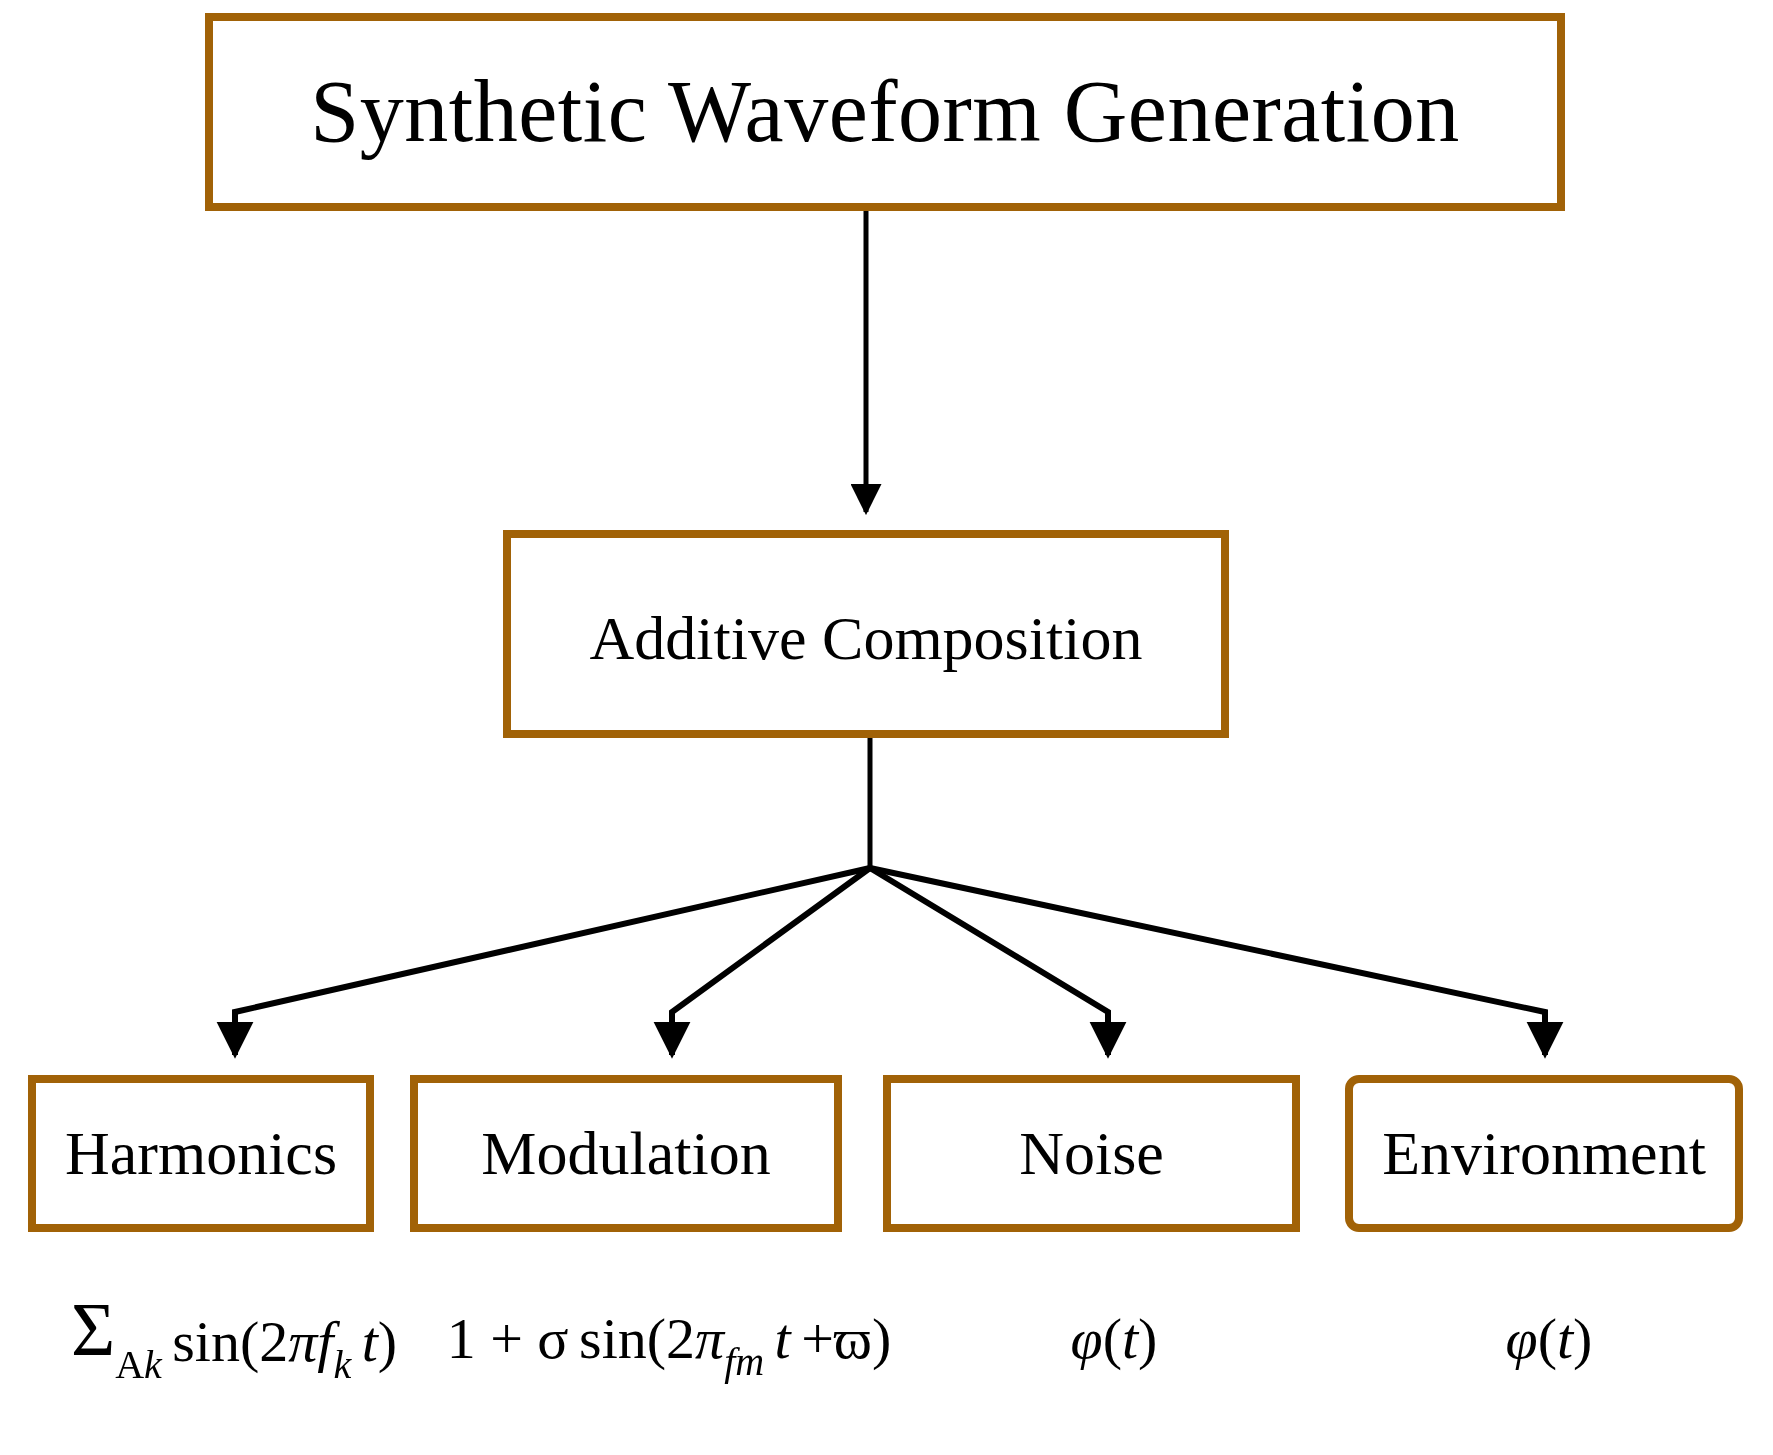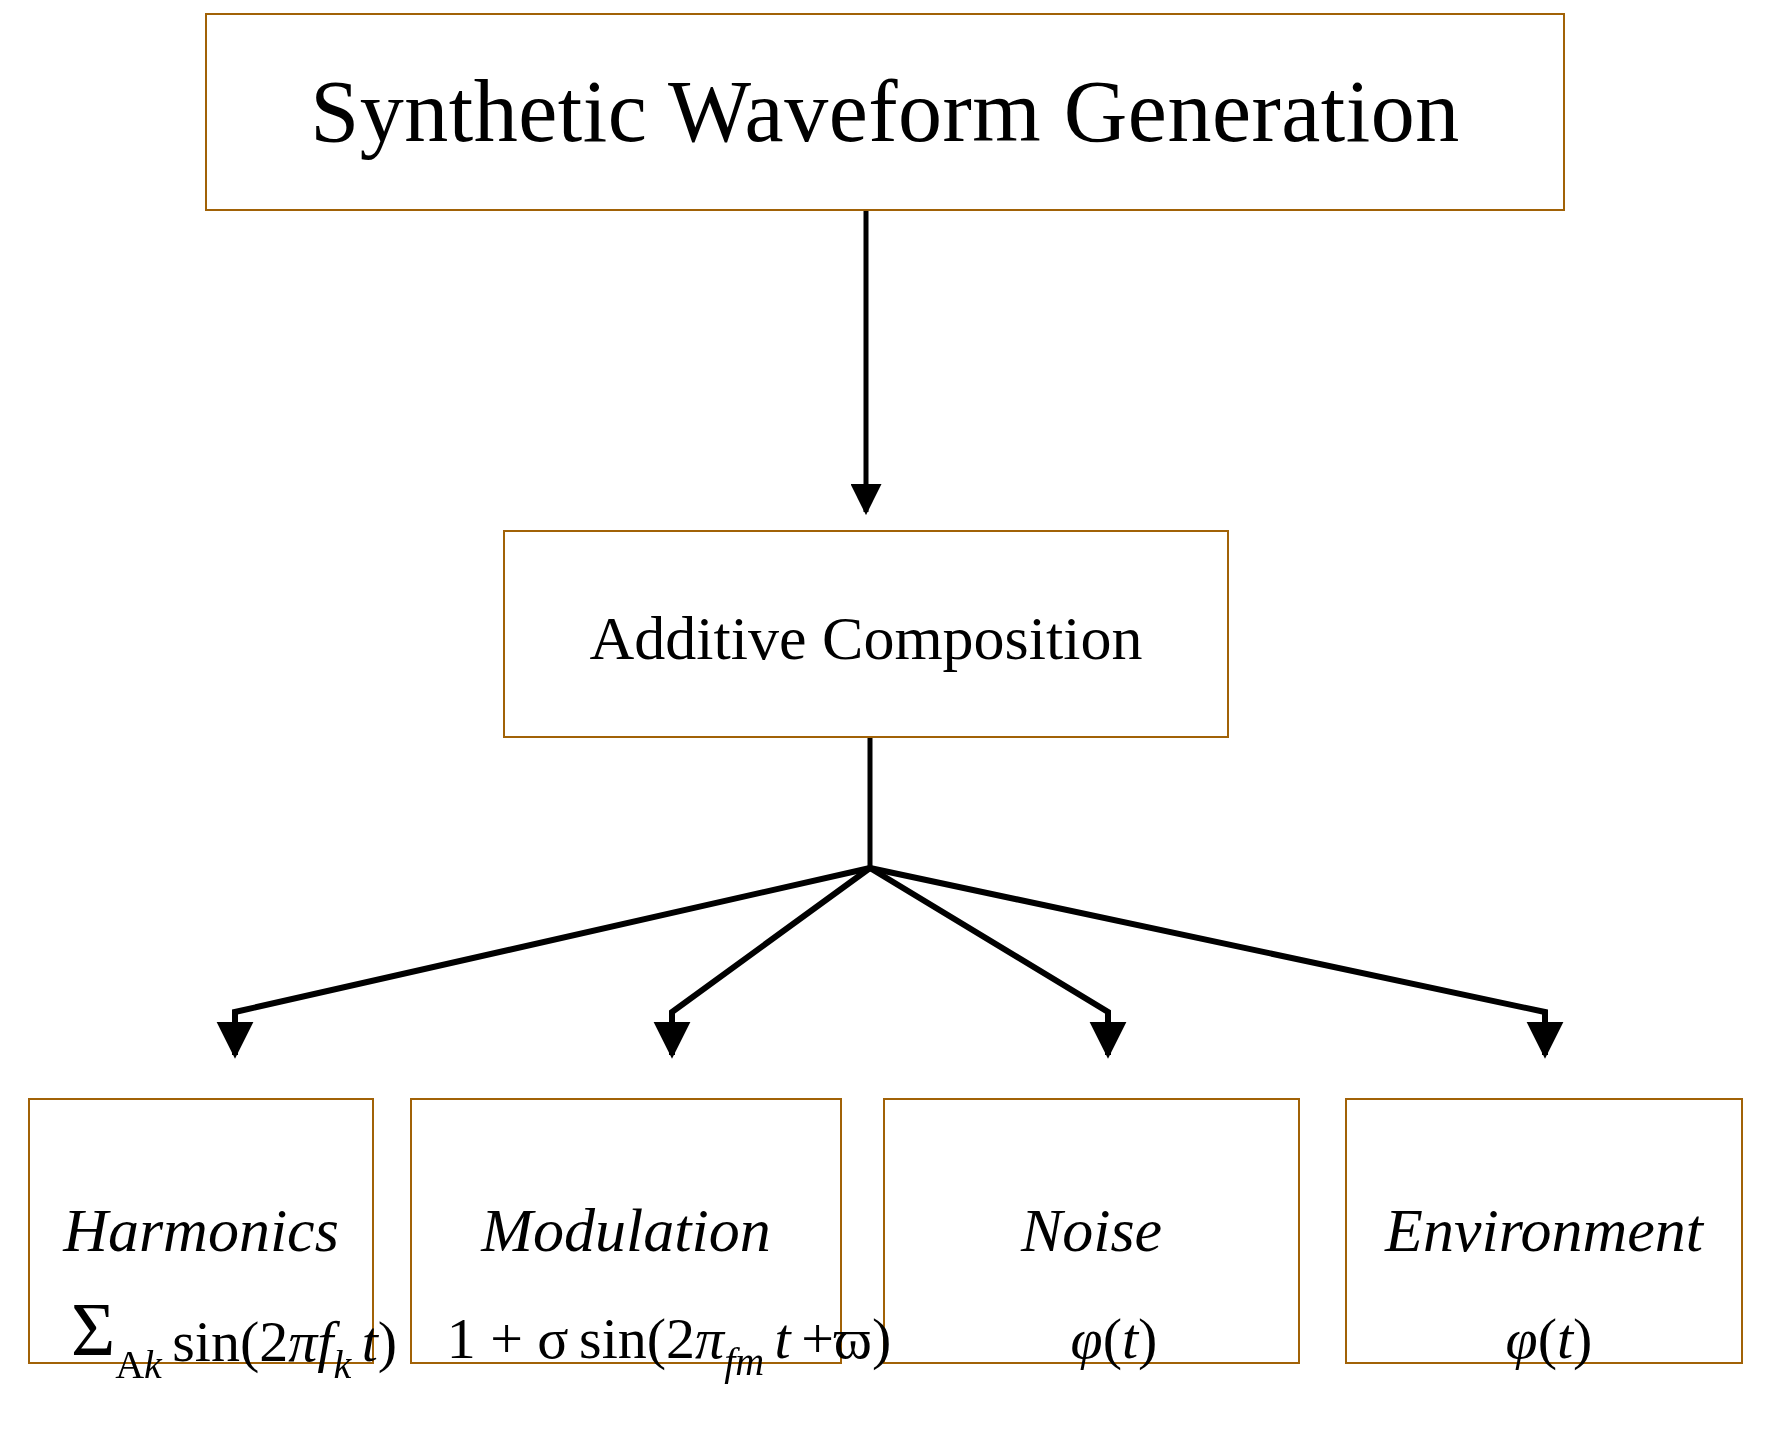--- a/index.html
+++ b/index.html
@@ -23,21 +23,21 @@
     position: absolute;
     left: 0;
     top: 0;
     width: 1773px;
     height: 1455px;
     pointer-events: none;
   }
   .node {
     position: absolute;
     box-sizing: border-box;
-    border: 2px solid #a16207;
+    border: 8px solid #a16207;
     background: #ffffff;
     display: flex;
     align-items: center;
     justify-content: center;
     text-align: center;
     line-height: 1.05;
   }
   .node-label {
     display: block;
     white-space: nowrap;
@@ -62,31 +62,30 @@
     width: 726px;
     height: 208px;
   }
   #node-additive .node-label {
     font-size: 62px;
     margin-top: 10px;
   }
 
   
   .leaf {
-    top: 1098px;
-    height: 266px;
-    font-style: italic;
+    top: 1075px;
+    height: 157px;
   }
   .leaf .node-label {
     font-size: 62px;
   }
   #node-harmonics  { left: 28px;   width: 346px; }
   #node-modulation { left: 410px;  width: 432px; }
   #node-noise      { left: 883px;  width: 417px; }
-  #node-environment{ left: 1345px; width: 398px; }
+  #node-environment{ left: 1345px; width: 398px; border-radius: 14px; }
 
   
   .formula {
     position: absolute;
     top: 1305px;
     height: 120px;
     display: flex;
     align-items: flex-start;
     justify-content: center;
     font-size: 58px;

